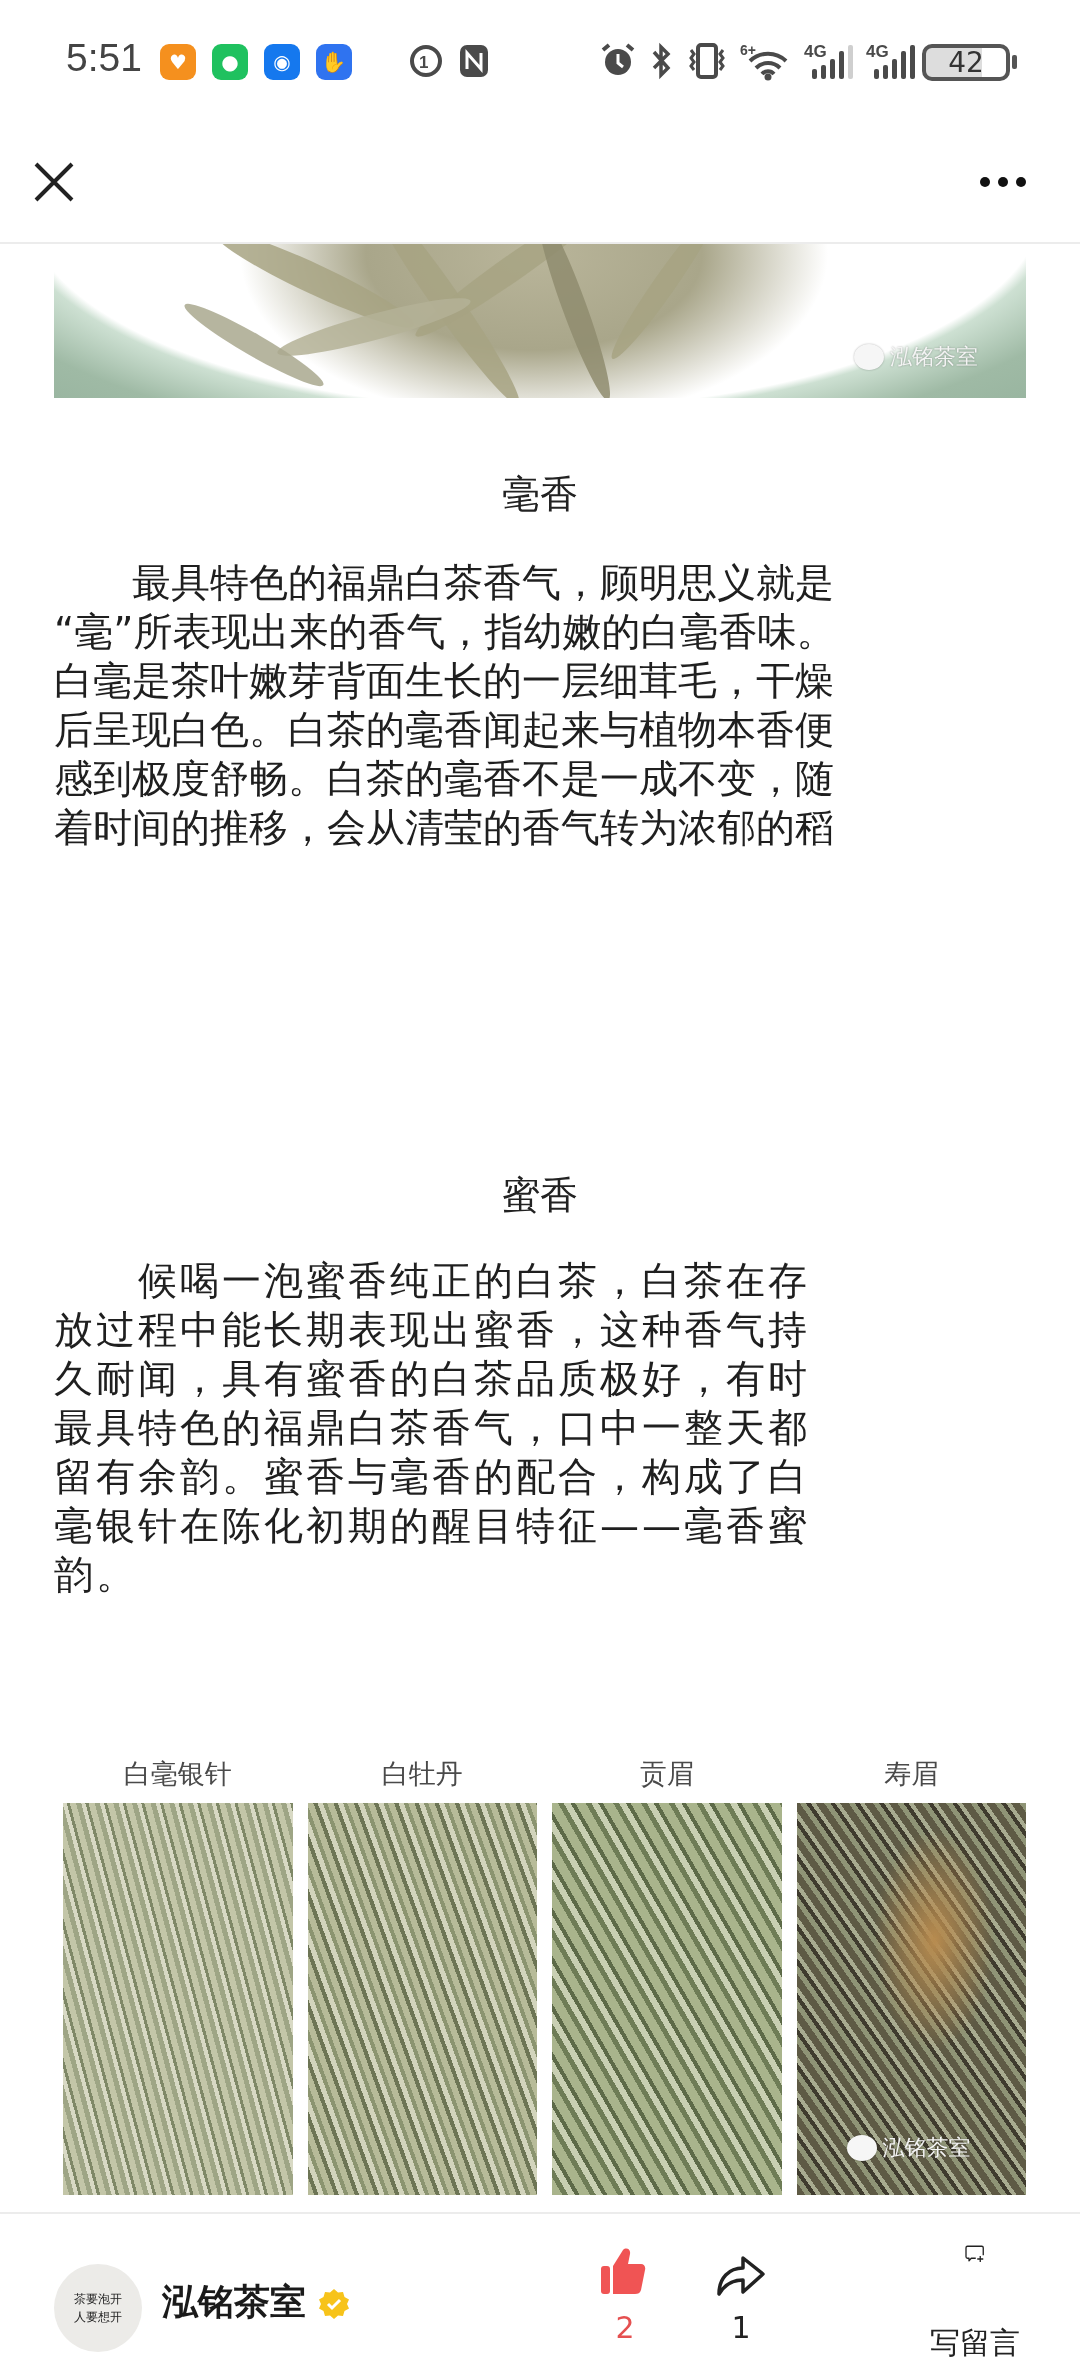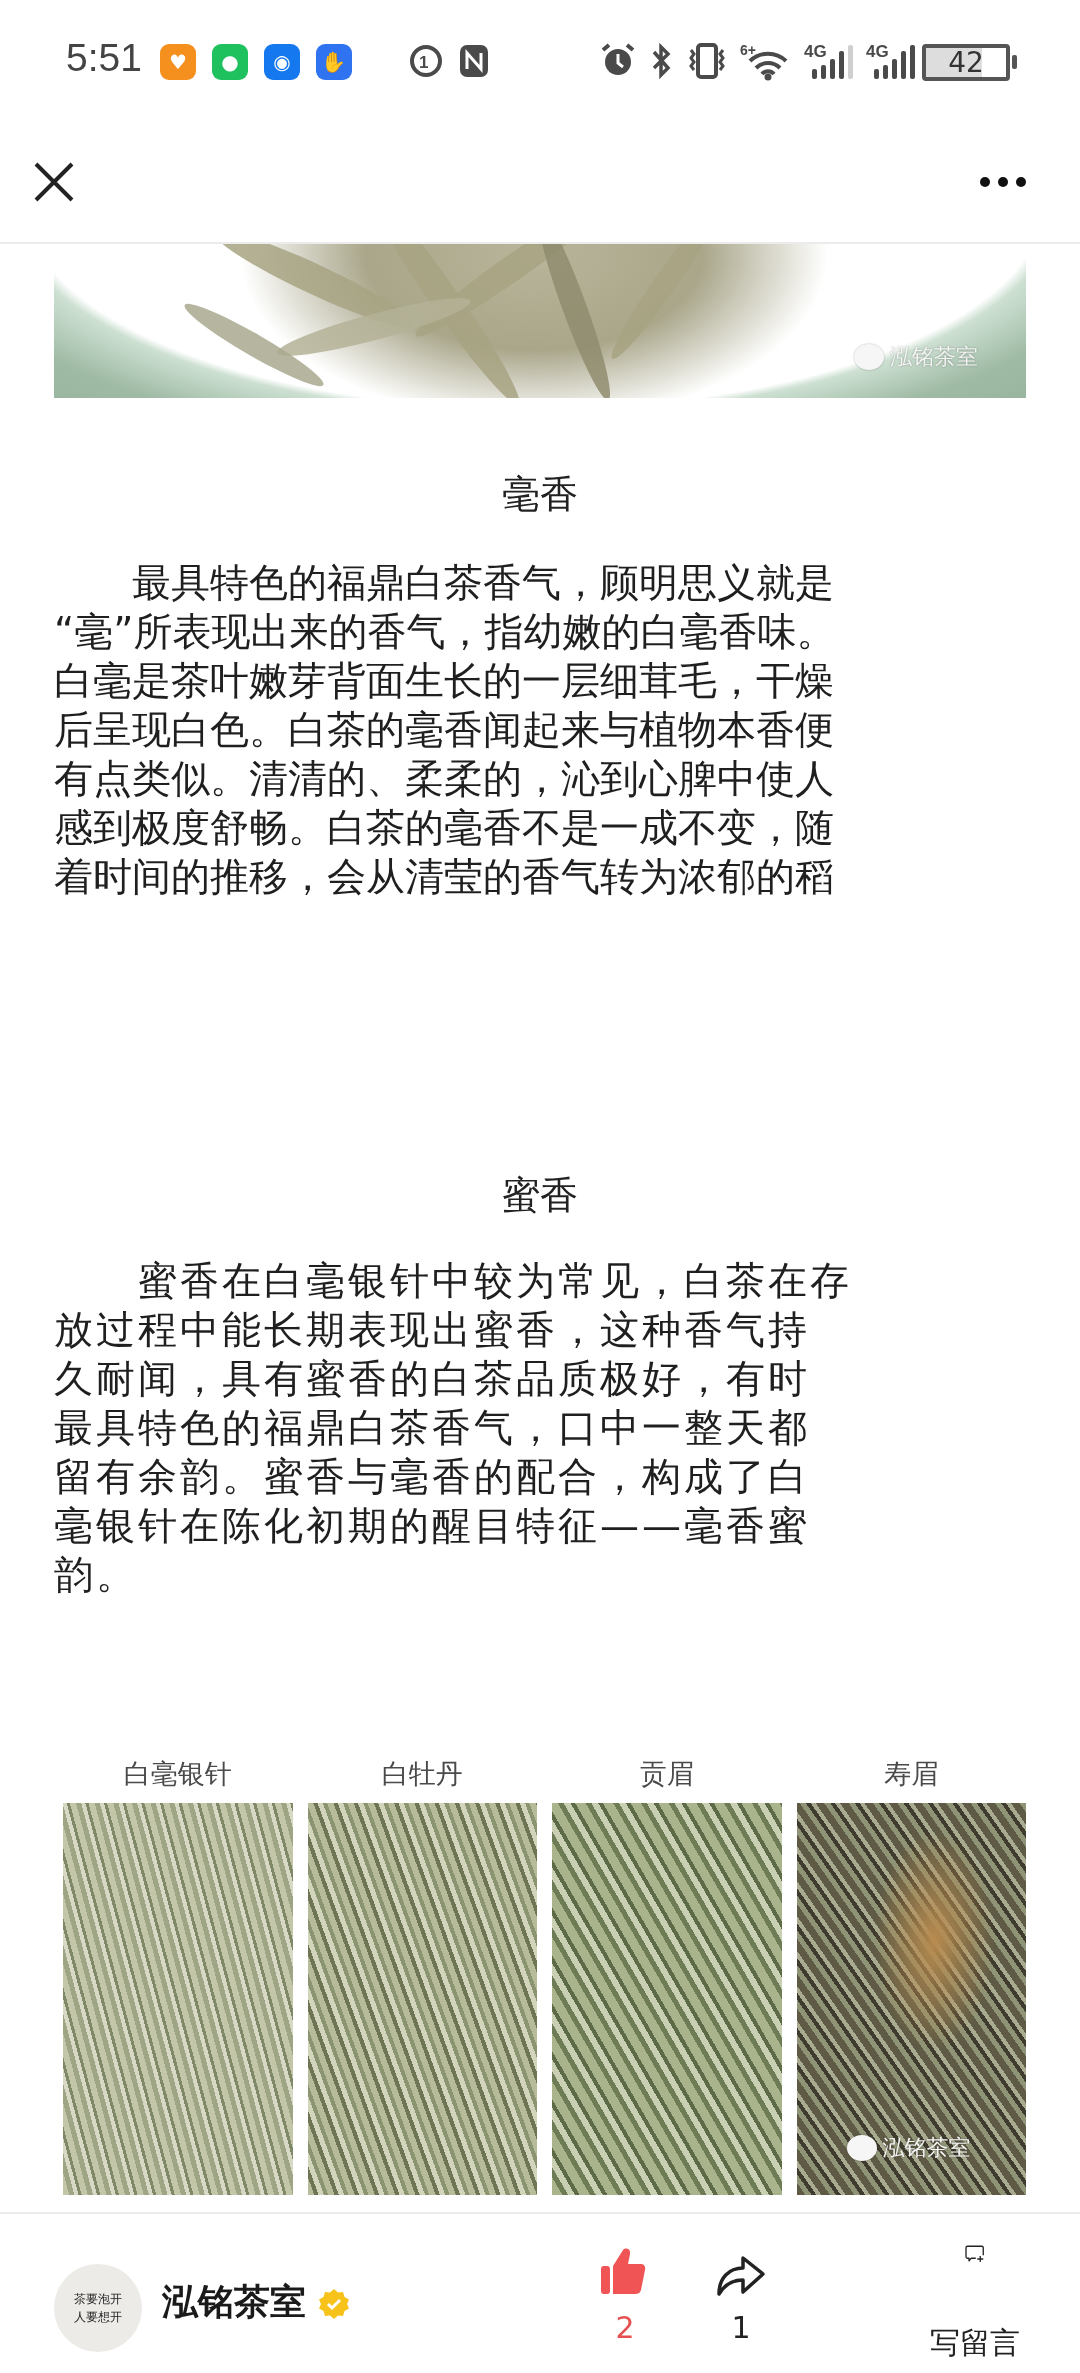--- a/index.html
+++ b/index.html
@@ -4,21 +4,21 @@
 <style>
   * { box-sizing: border-box; margin: 0; padding: 0; }
   html, body { width: 1080px; height: 2373px; background: #ffffff; overflow: hidden; }
   body { font-family: "DejaVu Sans", "Liberation Sans", sans-serif; color: #1a1a1a; position: relative; }
 
   
   .status-bar { position: absolute; left: 0; top: 0; width: 1080px; height: 120px; }
   .status-time { position: absolute; left: 66px; top: 36px; font-size: 39px; color: #444; font-family: "Liberation Sans", sans-serif; }
   .app-icon { position: absolute; top: 44px; width: 36px; height: 36px; border-radius: 9px; display: flex; align-items: center; justify-content: center; color: #fff; font-size: 20px; font-weight: bold; }
   .sys-icon { position: absolute; top: 40px; height: 42px; display: flex; align-items: center; color: #4a4a4a; font-size: 30px; font-weight: bold; }
-  .battery { position: absolute; left: 922px; top: 44px; width: 88px; height: 37px; border: 4px solid #555; border-radius: 4px; display: flex; align-items: center; justify-content: center; font-size: 28px; color: #333; background: linear-gradient(90deg, #ddd 0%, #ddd 70%, #fff 70%); }
+  .battery { position: absolute; left: 922px; top: 44px; width: 88px; height: 37px; border: 4px solid #555; border-radius: 10px; display: flex; align-items: center; justify-content: center; font-size: 28px; color: #333; background: linear-gradient(90deg, #ddd 0%, #ddd 70%, #fff 70%); }
   .battery-tip { position: absolute; left: 1012px; top: 55px; width: 5px; height: 14px; background: #555; border-radius: 2px; }
 
   
   .nav-bar { position: absolute; left: 0; top: 120px; width: 1080px; height: 124px; border-bottom: 2px solid #ececec; }
   .close-btn { position: absolute; left: 26px; top: 34px; width: 56px; height: 56px; }
   .more-btn { position: absolute; left: 968px; top: 34px; width: 70px; height: 56px; display: flex; align-items: center; justify-content: center; gap: 8px; }
   .dot { width: 10px; height: 10px; background: #111; border-radius: 50%; }
 
   
   .content { position: absolute; left: 0; top: 244px; width: 1080px; }
@@ -152,29 +152,28 @@
     </div>
   </div>
 
   <div class="heading" style="top:225px;">毫香</div>
 
   <div class="para" style="top:314px;">
     <span class="line">　　最具特色的福鼎白茶香气，顾明思义就是</span>
     <span class="line">“毫”所表现出来的香气，指幼嫩的白毫香味。</span>
     <span class="line">白毫是茶叶嫩芽背面生长的一层细茸毛，干燥</span>
     <span class="line">后呈现白色。白茶的毫香闻起来与植物本香便</span>
-    <span class="line">有点类似。清清的、柔柔的，沁到心脾中使人</span>
     <span class="line">感到极度舒畅。白茶的毫香不是一成不变，随</span>
     <span class="line">着时间的推移，会从清莹的香气转为浓郁的稻</span>
   </div>
 
   <div class="heading" style="top:926px;">蜜香</div>
 
   <div class="para wide" style="top:1012px;">
-    <span class="line">　　蜜香在白毫银针中较为常见，白茶在存</span>
+    <span class="line">　　候喝一泡蜜香纯正的白茶，白茶在存</span>
     <span class="line">放过程中能长期表现出蜜香，这种香气持</span>
     <span class="line">久耐闻，具有蜜香的白茶品质极好，有时</span>
     <span class="line">最具特色的福鼎白茶香气，口中一整天都</span>
     <span class="line">留有余韵。蜜香与毫香的配合，构成了白</span>
     <span class="line">毫银针在陈化初期的醒目特征——毫香蜜</span>
     <span class="line">韵。</span>
   </div>
 
   <div class="img-grid">
     <div class="panel">

